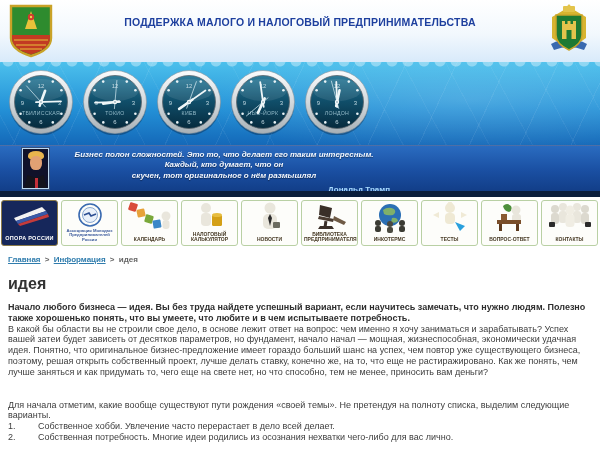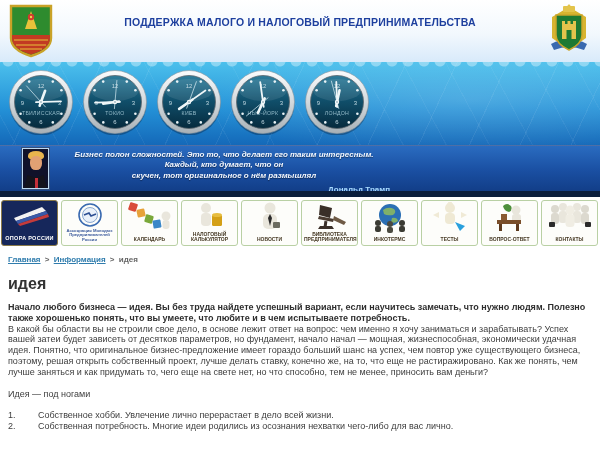--- a/index.html
+++ b/index.html
@@ -420,28 +420,28 @@
     <span class="bc-sep">&gt;</span>
     <span>идея</span>
   </div>
 
   <h1 class="page-title">идея</h1>
 
   <div class="p bold">Начало любого бизнеса — идея. Вы без труда найдете успешный вариант, если научитесь замечать, что нужно людям. Полезно также хорошенько понять, что вы умеете, что любите и в чем испытываете потребность.</div>
   <div class="p">В какой бы области вы не строили свое дело, в основе лежит ответ на вопрос: чем именно я хочу заниматься и зарабатывать? Успех вашей затеи будет зависеть от десятков параметров, но фундамент, начало начал — мощная, жизнеспособная, экономически удачная идея. Понятно, что оригинальное бизнес-предложение имеет гораздо больший шанс на успех, чем повтор уже существующего бизнеса, поэтому, решая открыть собственный проект, лучше делать ставку, конечно же, на то, что еще не растиражировано. Как же понять, чем лучше заняться и как придумать то, чего еще на свете нет, но что способно, тем не менее, приносить вам деньги?</div>
 
   <div class="gap"></div>
-  <div class="p">Идея — под ногами</div>
   <div class="gap"></div>
 
+  <div class="p">Для начала отметим, какие вообще существуют пути рождения «своей темы». Не претендуя на полноту списка, выделим следующие варианты.</div>
 
   <div>
     <div class="oli">
       <span>1.</span>
-      <span>Собственное хобби. Увлечение лично перерастает в дело всей жизни.</span>
+      <span>Собственное хобби. Увлечение часто перерастает в дело всей делает.</span>
     </div>
     <div class="oli">
       <span>2.</span>
       <span>Собственная потребность. Многие идеи родились из осознания нехватки чего-либо для вас лично.</span>
     </div>
 
   </div>
 
 </div>
 

